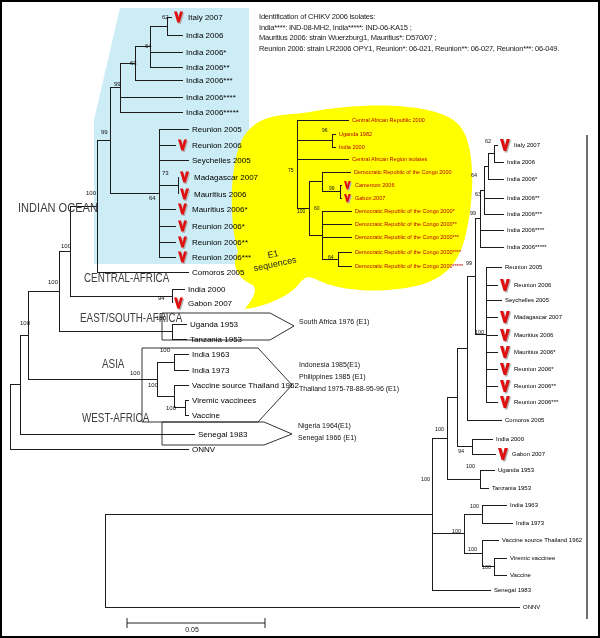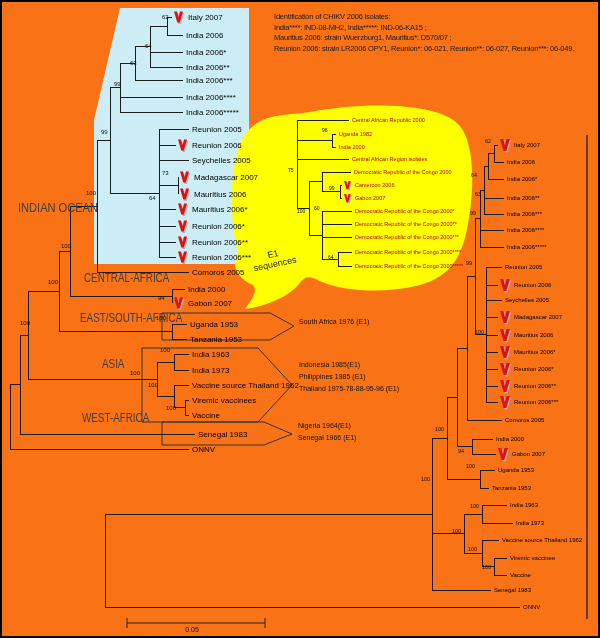--- a/index.html
+++ b/index.html
@@ -1,19 +1,19 @@
 <!DOCTYPE html>
 <html><head>
 <meta charset="utf-8">
 <style>
   html,body{margin:0;padding:0;background:#888;}
-  #fig{position:relative;width:600px;height:638px;background:#f97316;border:2px solid #000;box-sizing:border-box;overflow:hidden;font-family:"Liberation Sans",sans-serif;}
+  #fig{position:relative;width:600px;height:638px;background:#ffffff;border:2px solid #000;box-sizing:border-box;overflow:hidden;font-family:"Liberation Sans",sans-serif;}
   #tree-svg{position:absolute;left:0;top:0;width:600px;height:638px;}
   .abs{position:absolute;white-space:nowrap;}
-  .hdr{left:272px;top:10px;font-size:7.5px;letter-spacing:-0.2px;color:#1a1a1a;line-height:10.6px;}
+  .hdr{left:257px;top:10px;font-size:7.5px;letter-spacing:-0.2px;color:#1a1a1a;line-height:10.6px;}
   .rl{color:#3d3d3d;transform:scaleX(.82);transform-origin:0 0;letter-spacing:0;}
   .e1lbl{font-size:7px;color:#111;}
   .e1ann{left:234px;top:247px;width:76px;text-align:center;transform:rotate(-12deg);font-size:9px;color:#222;line-height:10px;}
   .scalelbl{left:168px;top:624px;width:44px;text-align:center;font-size:7px;color:#111;}
 </style>
 </head>
 <body>
 
 <div id="fig">
   <svg id="tree-svg" viewBox="0 0 600 638">

